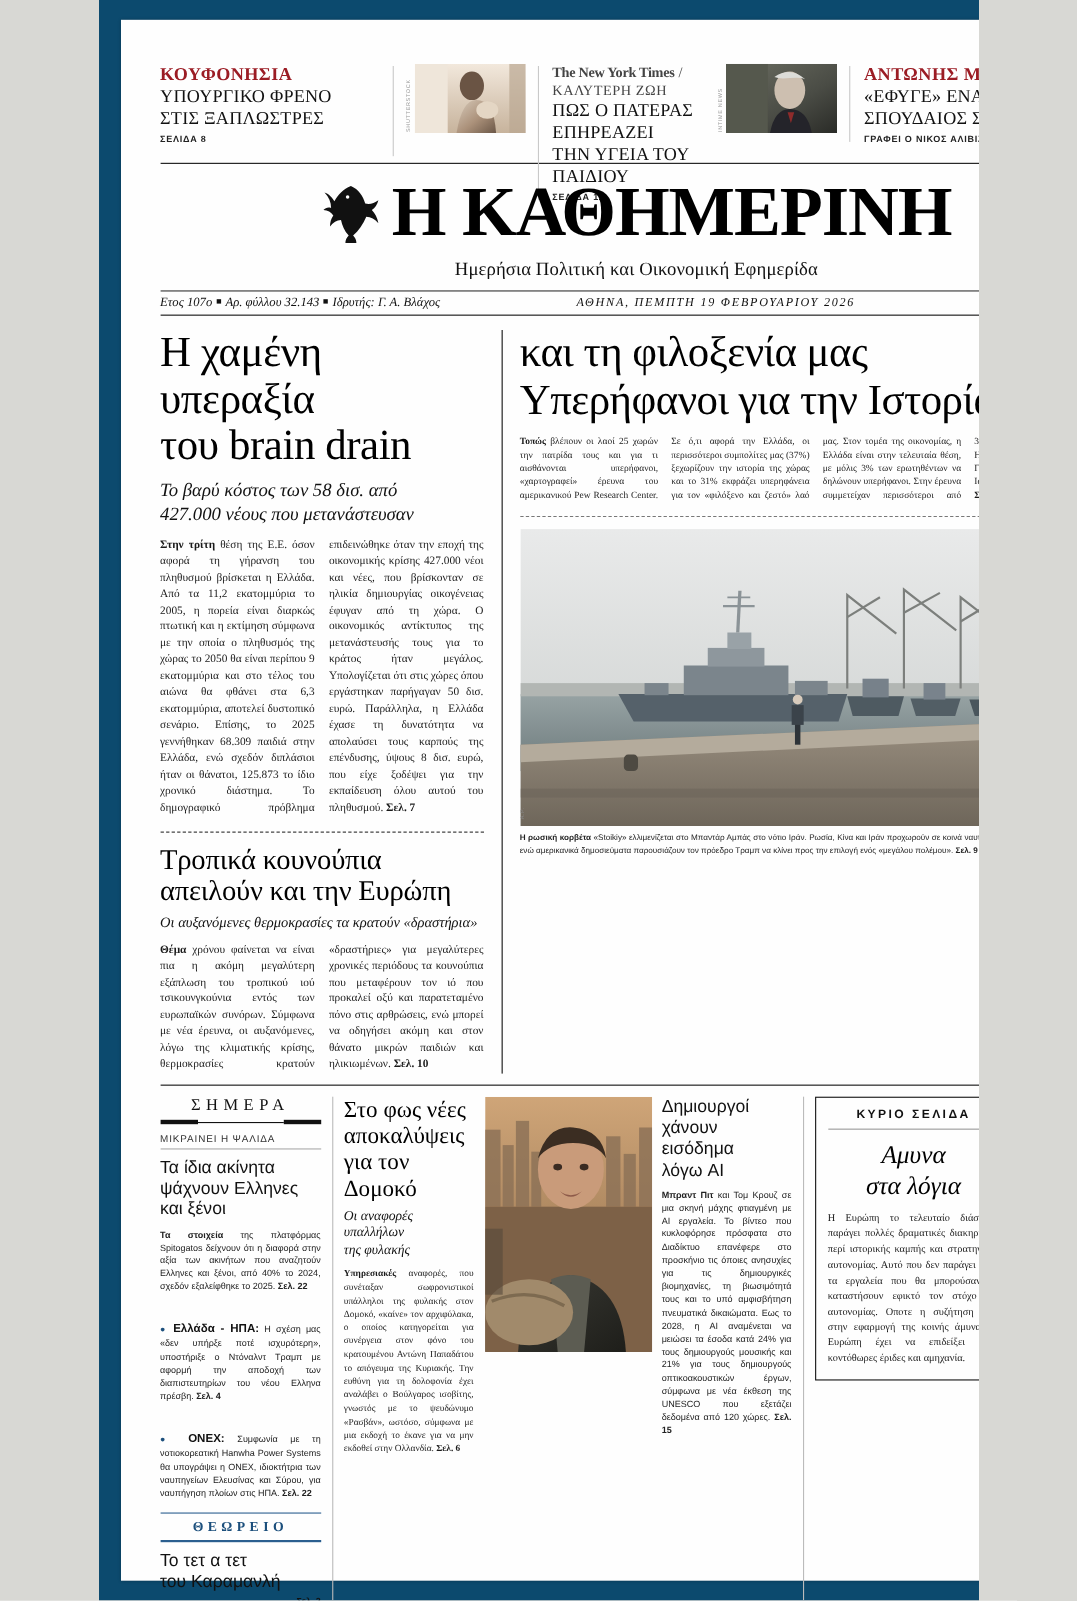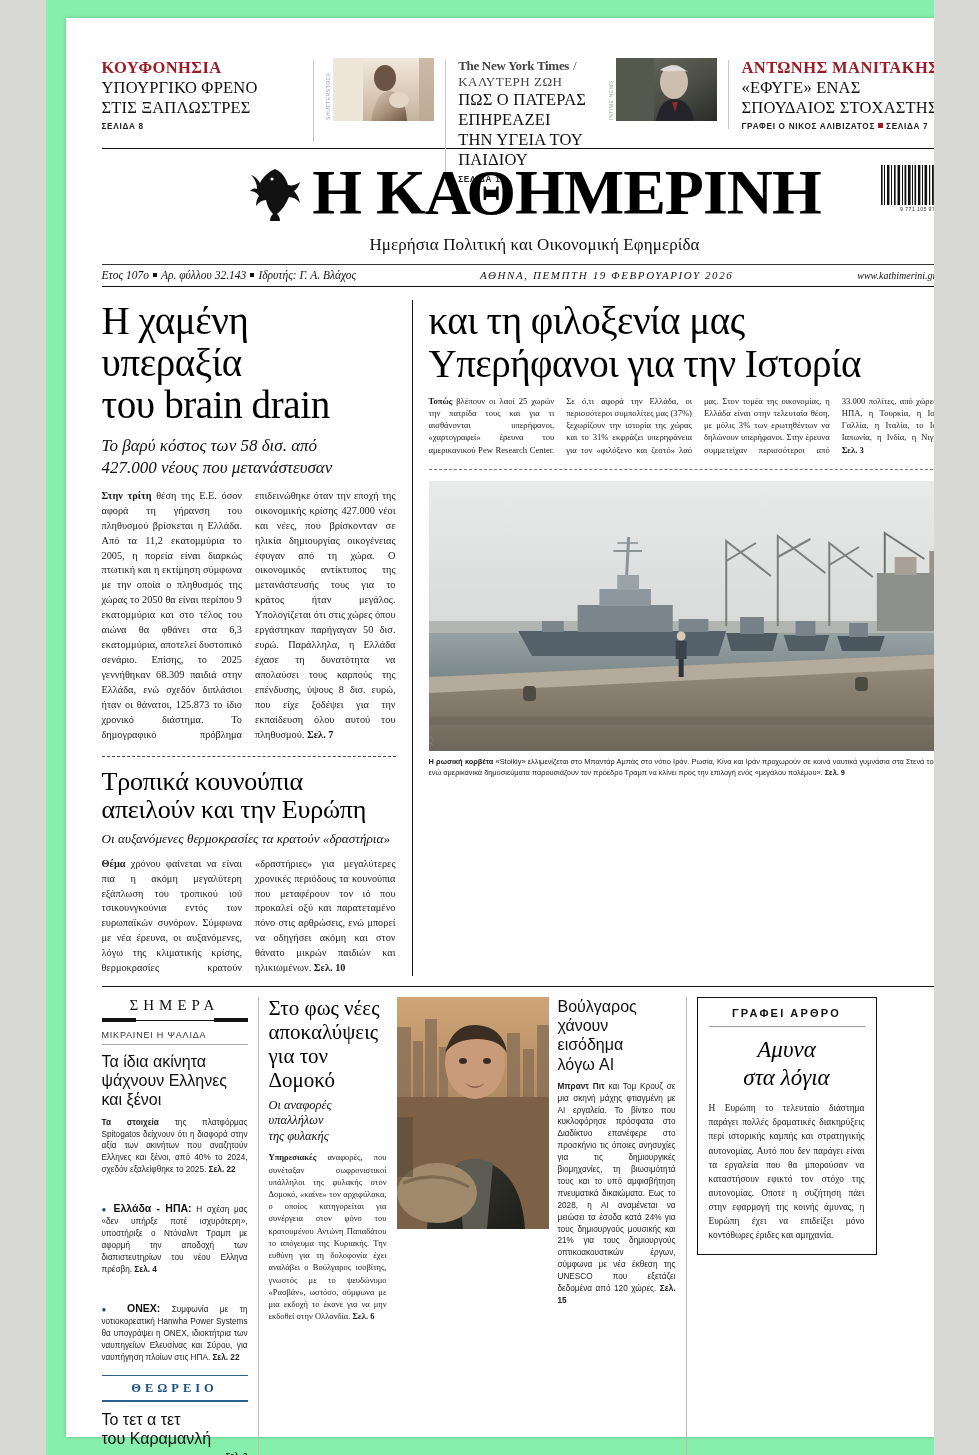--- a/index.html
+++ b/index.html
@@ -1,19 +1,19 @@
 <!DOCTYPE html>
 <html><head>
 <meta charset="utf-8">
 <style>
   html,body{margin:0;padding:0;background:#d8d8d4;}
   body{font-family:"Liberation Serif",serif;}
   .page{
-    width:888px;height:1455px;position:relative;margin:0 auto;
-    background:#86efac;overflow:hidden;
+    width:800px;height:1455px;position:relative;margin:0 auto;
+    background:#0c4a6e;overflow:hidden;
     box-sizing:border-box;
   }
   .sheet{
     position:absolute;left:20px;top:18px;width:939px;height:1419px;
     background:#fefefe;box-sizing:border-box;
     box-shadow:0 0 3px rgba(0,0,0,.25);
   }
   .inner{position:absolute;left:36px;top:40px;width:866px;}
 
   
@@ -493,34 +493,34 @@
 
           <ellipse cx="40" cy="196" rx="40" ry="30" fill="#a18a6b"></ellipse>
           <path d="M6 186 q34 -14 66 4" stroke="#7d6a50" stroke-width="3" fill="none"></path>
           <rect x="0" y="120" width="16" height="60" fill="#55483a" opacity=".6"></rect>
         </svg>
       </div>
     </div>
 
     <div class="c4" style="margin-left:9px;">
       <div class="h-sans" style="margin-top:0;">
-        <div>Βούλγαρος</div>
+        <div>Δημιουργοί</div>
         <div>χάνουν εισόδημα</div>
         <div>λόγω AI</div>
       </div>
       <div class="p-sans">
         <b>Μπραντ Πιτ</b><span> και Τομ Κρουζ σε μια σκηνή μάχης φτιαγμένη με AI εργαλεία. Το βίντεο που κυκλοφόρησε πρόσφατα στο Διαδίκτυο επανέφερε στο προσκήνιο τις όποιες ανησυχίες για τις δημιουργικές βιομηχανίες, τη βιωσιμότητά τους και το υπό αμφισβήτηση πνευματικά δικαιώματα. Εως το 2028, η AI αναμένεται να μειώσει τα έσοδα κατά 24% για τους δημιουργούς μουσικής και 21% για τους δημιουργούς οπτικοακουστικών έργων, σύμφωνα με νέα έκθεση της UNESCO που εξετάζει δεδομένα από 120 χώρες. </span><b>Σελ. 15</b>
       </div>
     </div>
 
     <div class="vr2"></div>
 
     <div class="c5">
       <div class="kyrio-box">
-        <div class="kyrio-h">ΓΡΑΦΕΙ ΑΡΘΡΟ</div>
+        <div class="kyrio-h">ΚΥΡΙΟ ΣΕΛΙΔΑ</div>
         <div class="kyrio-rule"></div>
         <div class="kyrio-title">
           <div>Αμυνα</div>
           <div>στα λόγια</div>
         </div>
         <div class="kyrio-p">Η Ευρώπη το τελευταίο διάστημα παράγει πολλές δραματικές διακηρύξεις περί ιστορικής καμπής και στρατηγικής αυτονομίας. Αυτό που δεν παράγει είναι τα εργαλεία που θα μπορούσαν να καταστήσουν εφικτό τον στόχο της αυτονομίας. Οποτε η συζήτηση πάει στην εφαρμογή της κοινής άμυνας, η Ευρώπη έχει να επιδείξει μόνο κοντόθωρες έριδες και αμηχανία.</div>
       </div>
     </div>
   </div>
 

